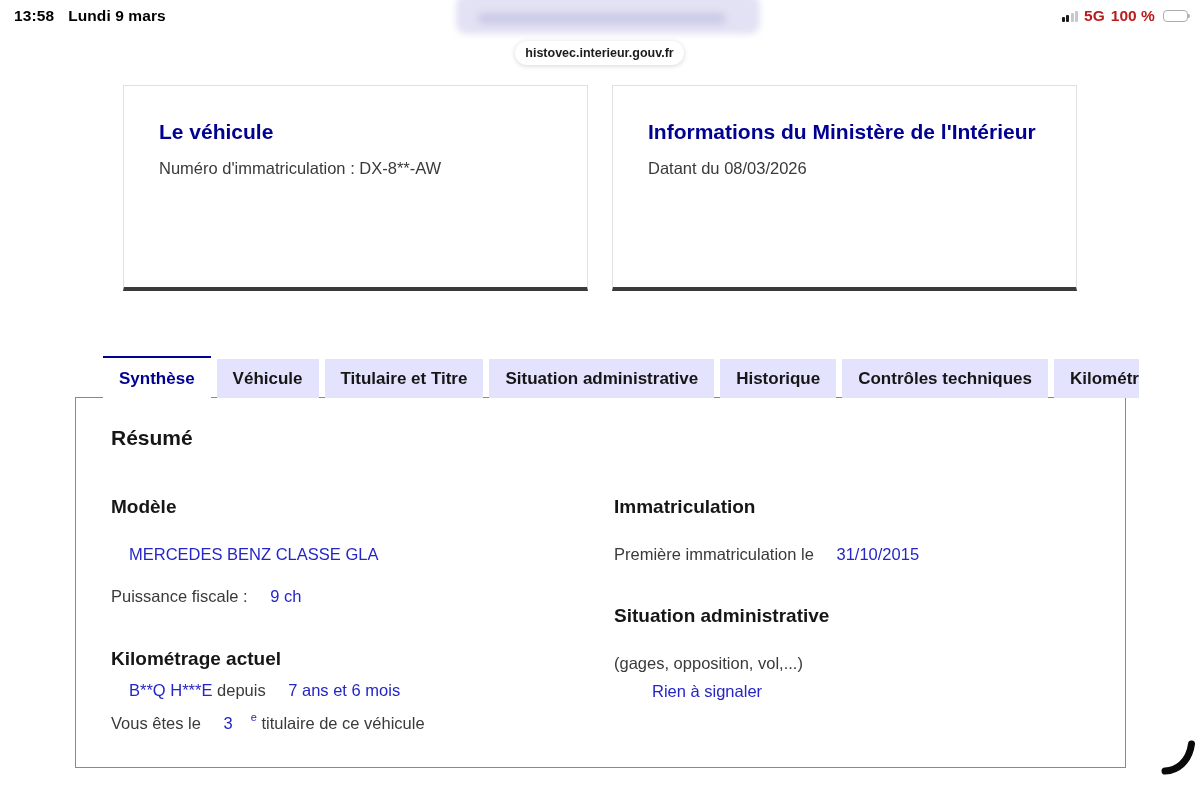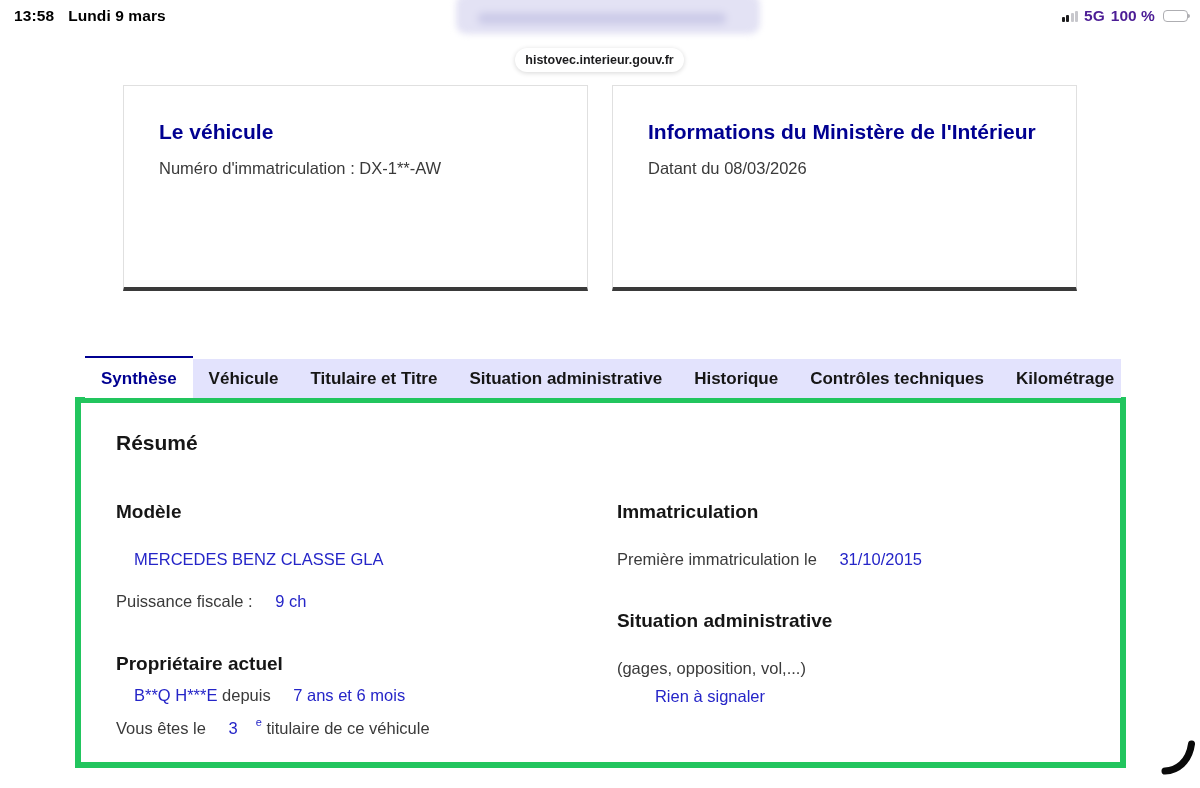--- a/index.html
+++ b/index.html
@@ -14,21 +14,21 @@
 
   
   .status-left {
     position: absolute; left: 14px; top: 7px;
     font-size: 15.5px; font-weight: 600; color: #000;
     display: flex; gap: 14px; letter-spacing: 0.1px; justify-content: flex-end;
   }
   .status-right {
     position: absolute; right: 10px; top: 7px;
     display: flex; align-items: center; gap: 6px;
-    font-size: 15.5px; font-weight: 600; color: #4c1d95;
+    font-size: 15.5px; font-weight: 600; color: #b91c1c;
   }
   .signal-bars { display: flex; align-items: flex-end; gap: 1.5px; height: 11px; }
   .signal-bars i { display: block; width: 3px; border-radius: 1px; background: #c7c7cc; }
   .signal-bars i:nth-child(1) { height: 4.5px; background: #1c1c1e; }
   .signal-bars i:nth-child(2) { height: 6.5px; background: #1c1c1e; }
   .signal-bars i:nth-child(3) { height: 8.5px; }
   .signal-bars i:nth-child(4) { height: 11px; }
   .battery { display: flex; align-items: center; margin-left: 2px; }
   .battery-body {
     width: 25px; height: 12.5px; border: 1px solid #aeaeb2; border-radius: 4px; padding: 1.5px;
@@ -39,60 +39,60 @@
   
   .blurred-banner {
     position: absolute; left: 456px; top: -6px; width: 304px; height: 40px;
     background: #e3e2f4; border-radius: 10px; filter: blur(3px);
   }
   .blurred-banner-text {
     position: absolute; left: 22px; top: 19px; width: 248px; height: 11px;
     background: rgba(140,140,200,0.28); border-radius: 5px; filter: blur(2px);
   }
   .url-pill {
-    position: absolute; left: 515px; top: 48px; width: 169px; height: 24px;
+    position: absolute; left: 515px; top: 41px; width: 169px; height: 24px;
     background: #ffffff; border-radius: 12px;
     box-shadow: 0 1px 5px rgba(0,0,0,0.16);
     display: flex; align-items: center; justify-content: center;
     font-size: 12.5px; font-weight: 600; color: #1c1c1e;
   }
 
   
   .cards { position: absolute; left: 123px; top: 85px; display: flex; gap: 24px; }
   .card {
     width: 465px; height: 206px; background: #fff;
     border: 1px solid #e0e0e0; border-bottom: 4px solid #3a3a3a;
     padding: 32px 35px 0 35px;
   }
   .card-title {
     color: #000091; font-size: 21px; font-weight: 700; line-height: 28px; margin-bottom: 10px;
   }
   .card-subtitle { color: #3a3a3a; font-size: 16.5px; line-height: 24px; }
 
   
   .tabs-row {
-    position: absolute; left: 70px; top: 355px; width: 1051px; height: 43px;
-    display: flex; align-items: flex-end; padding-left: 15px;
+    position: absolute; left: 88px; top: 355px; width: 1051px; height: 43px;
+    display: flex; align-items: flex-end; gap: 6px; padding-left: 15px;
     overflow: hidden; z-index: 2;
   }
   .tab {
     flex: 0 0 auto; height: 39px; padding: 0 16px;
     background: #e3e3fd; color: #161616;
     font-size: 17px; font-weight: 700; line-height: 39px;
     white-space: nowrap; cursor: pointer;
   }
   .tab.active {
     height: 43px; line-height: 41px; background: #ffffff; color: #000091;
     border-top: 2px solid #000091; margin-bottom: -1px; position: relative; z-index: 3;
   }
 
   
   .panel {
     position: absolute; left: 75px; top: 397px; width: 1051px; height: 371px;
-    background: #fff; border: 6px solid #22c55e; padding: 28px 35px 0 35px;
+    background: #fff; border: 1px solid #22c55e; padding: 28px 35px 0 35px;
   }
   .panel-title { color: #161616; font-size: 21px; font-weight: 700; margin-bottom: 46px; }
   .panel-grid { display: flex; }
   .col-left { width: 503px; }
   .col-right { width: 470px; }
   h3.section-heading {
     color: #161616; font-size: 19px; font-weight: 700; margin-bottom: 22px;
   }
   .line { font-size: 16.5px; line-height: 28px; color: #3a3a3a; }
   .link { color: #2525c8; margin-left: 18px; }
@@ -130,21 +130,21 @@
 
 <div class="blurred-banner">
   <span class="blurred-banner-text"></span>
 </div>
 
 <div class="url-pill">histovec.interieur.gouv.fr</div>
 
 <div class="cards">
   <div class="card">
     <div class="card-title">Le véhicule</div>
-    <div class="card-subtitle">Numéro d'immatriculation : DX-1**-AW</div>
+    <div class="card-subtitle">Numéro d'immatriculation : DX-8**-AW</div>
   </div>
   <div class="card">
     <div class="card-title">Informations du Ministère de l'Intérieur</div>
     <div class="card-subtitle">Datant du 08/03/2026</div>
   </div>
 </div>
 
 <div class="tabs-row">
   <div class="tab active">Synthèse</div>
   <div class="tab">Véhicule</div>
@@ -160,21 +160,21 @@
   <div class="panel-grid">
     <div class="col-left">
       <h3 class="section-heading">Modèle</h3>
       <div class="line mb14">
         <span class="link">MERCEDES BENZ CLASSE GLA</span>
       </div>
       <div class="line">
         <span>Puissance fiscale : </span><span class="link">9 ch</span>
       </div>
       <div class="owner-block">
-        <h3 class="section-heading">Propriétaire actuel</h3>
+        <h3 class="section-heading">Kilométrage actuel</h3>
         <div class="line">
           <span class="link">B**Q H***E</span><span> depuis </span><span class="link">7 ans et 6 mois</span>
         </div>
         <div class="line">
           <span>Vous êtes le </span><span class="link">3</span><sup class="ordinal link">e</sup><span> titulaire de ce véhicule</span>
         </div>
       </div>
     </div>
     <div class="col-right">
       <h3 class="section-heading">Immatriculation</h3>

